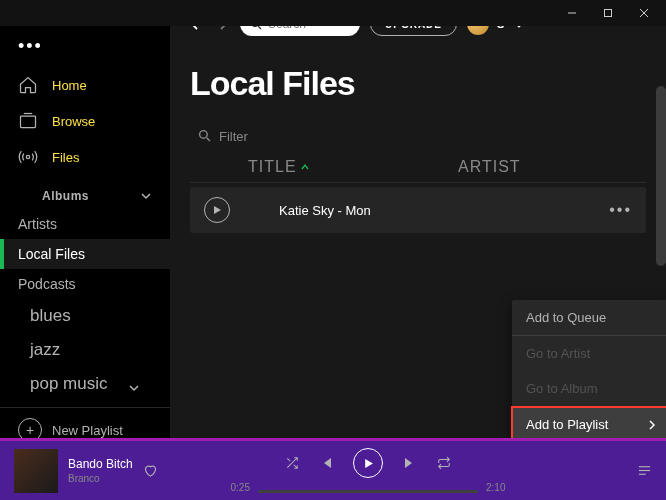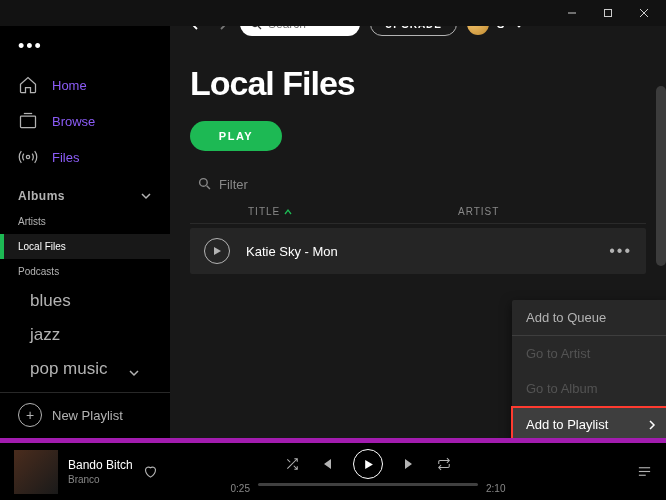--- a/index.html
+++ b/index.html
@@ -4,67 +4,67 @@
 <style>
 * { margin: 0; padding: 0; box-sizing: border-box; }
 body { font-family: -apple-system, BlinkMacSystemFont, "Segoe UI", Helvetica, Arial, sans-serif; background: #000; width: 666px; height: 500px; overflow: hidden; color: #b3b3b3; font-size: 13px; }
 .app { display: flex; flex-direction: column; width: 100%; height: 100%; background: #121212; }
 .titlebar { height: 26px; display: flex; justify-content: flex-end; align-items: center; background: #121212; padding-right: 4px; }
 .titlebar .win-btn { width: 36px; height: 26px; display: flex; align-items: center; justify-content: center; color: #ccc; }
 .body { flex: 1; display: flex; overflow: hidden; }
 .sidebar { width: 170px; background: #000; display: flex; flex-direction: column; padding: 10px 0 0 0; }
 .menu-dots { padding: 0 18px 10px; color: #fff; font-size: 18px; letter-spacing: 2px; }
 .nav-list { list-style: none; }
-.nav-item { display: flex; align-items: center; gap: 14px; padding: 8px 18px; color: #8b5cf6; font-size: 13px; cursor: pointer; }
+.nav-item { display: flex; align-items: center; gap: 14px; padding: 8px 18px; color: #fde047; font-size: 13px; cursor: pointer; }
 .nav-item .nicon { width: 20px; height: 20px; display: flex; align-items: center; justify-content: center; }
-.sec-header { display: flex; justify-content: space-between; align-items: center; padding: 14px 18px 6px; font-size: 12px; font-weight: 600; letter-spacing: 0.5px; color: #b3b3b3; }
+.sec-header { display: flex; justify-content: space-between; align-items: center; padding: 14px 18px 6px; font-size: 12px; font-weight: 600; letter-spacing: 0.5px; color: #b3b3b3; margin-left: 24px; }
 .lib-list { list-style: none; }
-.lib-item { padding: 7px 18px; font-size: 10px; color: #b3b3b3; cursor: pointer; }
+.lib-item { padding: 7px 18px; font-size: 14px; color: #b3b3b3; cursor: pointer; }
 .lib-item.selected { color: #fff; border-left: 4px solid #1db954; padding-left: 14px; background: #181818; }
 .pl-head { padding: 16px 18px 6px; font-size: 10px; letter-spacing: 1.5px; color: #888; }
 .pl-item { padding: 7px 30px; font-size: 17px; color: #b3b3b3; display: flex; justify-content: space-between; align-items: flex-end; cursor: pointer; }
 .new-pl { display: flex; align-items: center; gap: 10px; padding: 10px 18px; color: #b3b3b3; cursor: pointer; border-top: 1px solid #282828; margin-top: 6px; }
 .plus-circle { width: 24px; height: 24px; border: 1px solid #b3b3b3; border-radius: 50%; display: flex; align-items: center; justify-content: center; font-size: 14px; }
 .main { flex: 1; background: #181818; display: flex; flex-direction: column; position: relative; overflow: hidden; }
 .reltop { position: relative; height: 48px; display: flex; align-items: center; gap: 10px; padding: 0 18px; margin-top: -26px; }
 .nav-arrows { display: flex; gap: 14px; color: #fff; }
 .search-pill { background: #fff; border-radius: 14px; height: 24px; width: 120px; display: flex; align-items: center; padding: 0 10px; gap: 6px; color: #333; font-size: 12px; }
 .upgrade-pill { border: 1px solid #b3b3b3; border-radius: 14px; height: 24px; padding: 0 14px; display: flex; align-items: center; font-size: 10px; letter-spacing: 1px; font-weight: 700; color: #fff; cursor: pointer; }
 .avatar-group { display: flex; align-items: center; gap: 8px; color: #fff; font-size: 11px; font-weight: 600; }
 .avatar { width: 22px; height: 22px; border-radius: 50%; background: radial-gradient(circle at 30% 30%, #f7c873, #c08a2e); }
 .content { padding: 16px 20px 0; flex: 1; overflow: auto; }
 h1.title { color: #fff; font-size: 34px; font-weight: 700; letter-spacing: -1px; }
 .meta { margin-top: 16px; font-size: 12px; color: #b3b3b3; }
 .play-btn { margin-top: 18px; background: #1db954; color: #fff; border-radius: 18px; width: 92px; height: 30px; display: flex; align-items: center; justify-content: center; font-size: 11px; font-weight: 700; letter-spacing: 1.5px; cursor: pointer; }
 .filter-row { margin-top: 26px; display: flex; gap: 8px; color: #888; font-size: 13px; padding-left: 8px; }
-.cols { display: flex; margin-top: 14px; padding: 0 8px 6px; border-bottom: 1px solid #2a2a2a; font-size: 10px; letter-spacing: 1px; color: #888; }
+.cols { display: flex; margin-top: 14px; padding: 0 8px 6px; border-bottom: 1px solid #2a2a2a; font-size: 16px; letter-spacing: 1px; color: #888; }
 .col-title { width: 260px; padding-left: 50px; display: flex; align-items: center; gap: 4px; }
 .col-artist { flex: 1; }
-.track-row { display: flex; align-items: center; padding: 10px 8px; background: #252525; border-radius: 2px; margin-top: 4px; position: relative; }
+.track-row { display: flex; align-items: center; padding: 10px 8px; background: #252525; border-radius: 2px; margin-top: 4px; position: relative; gap: 33px; }
 .play-circle { width: 26px; height: 26px; border: 1.5px solid #b3b3b3; border-radius: 50%; display: flex; align-items: center; justify-content: center; margin-right: 16px; margin-left: 6px; cursor: pointer; }
 .track-title { color: #fff; font-size: 13px; font-weight: 500; width: 130px; white-space: nowrap; overflow: hidden; }
 .row-more { position: absolute; right: 14px; color: #b3b3b3; font-size: 16px; letter-spacing: 2px; cursor: pointer; }
 .context-menu { position: absolute; top: 274px; left: 342px; width: 158px; background: #282828; border-radius: 2px; box-shadow: 0 4px 12px rgba(0,0,0,0.6); z-index: 20; }
 .ctx-item { padding: 10px 14px; font-size: 13px; color: #b3b3b3; cursor: pointer; display: flex; justify-content: space-between; align-items: center; }
 .ctx-item.disabled { color: #535353; }
 .ctx-item.hover { background: #3e3e3e; color: #fff; }
 .highlight-box { outline: 2px solid #ff3b30; outline-offset: -1px; }
 .sep { height: 1px; background: #3e3e3e; margin: 0; }
-.player { height: 62px; background: #000000; border-top: 5px solid #a21caf; display: flex; align-items: center; padding: 0 14px; justify-content: space-between; }
+.player { height: 62px; background: #4c1d95; border-top: 3px solid #a21caf; display: flex; align-items: center; padding: 0 14px; justify-content: space-between; }
 .now-playing { display: flex; align-items: center; gap: 10px; width: 170px; }
 .album-art { width: 44px; height: 44px; background: linear-gradient(135deg,#4a2c1d,#1a1a1a); }
 .np-text { display: flex; flex-direction: column; gap: 2px; }
 .np-title { color: #fff; font-size: 12px; }
 .np-artist { color: #888; font-size: 10px; }
 .heart { color: #b3b3b3; font-size: 14px; cursor: pointer; }
 .controls { display: flex; flex-direction: column; align-items: center; gap: 4px; }
 .ctrl-row { display: flex; align-items: center; gap: 20px; }
 .ctrl-btn { color: #b3b3b3; cursor: pointer; display: flex; align-items: center; justify-content: center; }
 .play-main { width: 30px; height: 30px; border: 1.5px solid #fff; border-radius: 50%; display: flex; align-items: center; justify-content: center; cursor: pointer; }
-.time-row { display: flex; align-items: flex-start; gap: 8px; font-size: 10px; color: #888; }
+.time-row { display: flex; align-items: flex-end; gap: 8px; font-size: 10px; color: #888; }
 .prog { width: 220px; height: 3px; background: #404040; border-radius: 2px; position: relative; }
 .right-ctrls { width: 100px; display: flex; justify-content: flex-end; gap: 10px; color: #b3b3b3; }
 .scrollbar-grab { position: absolute; top: 60px; right: 0; width: 10px; height: 180px; background: #3c3c3c; border-radius: 6px; }
 svg { display: block; }
 </style>
 </head>
 <body>
 
 <div class="app">
   <div class="titlebar">
@@ -182,21 +182,20 @@
           <span>
               <svg width="14" height="14" viewBox="0 0 12 12">
                 <path d="M2 4l4 4 4-4" stroke="#fff" fill="none" stroke-width="1.8"></path>
               </svg>
             </span>
         </div>
       </div>
 
       <div class="content">
         <h1 class="title">Local Files</h1>
-        <div class="play-btn">PLAY</div>
         <div class="filter-row">
           <span>
               <svg width="13" height="13" viewBox="0 0 12 12">
                 <circle cx="5" cy="5" r="3.5" stroke="#888" fill="none" stroke-width="1.3"></circle>
                 <line x1="8" y1="8" x2="11" y2="11" stroke="#888" stroke-width="1.3"></line>
               </svg>
             </span>
           <span>Filter</span>
         </div>
         <div class="cols">

